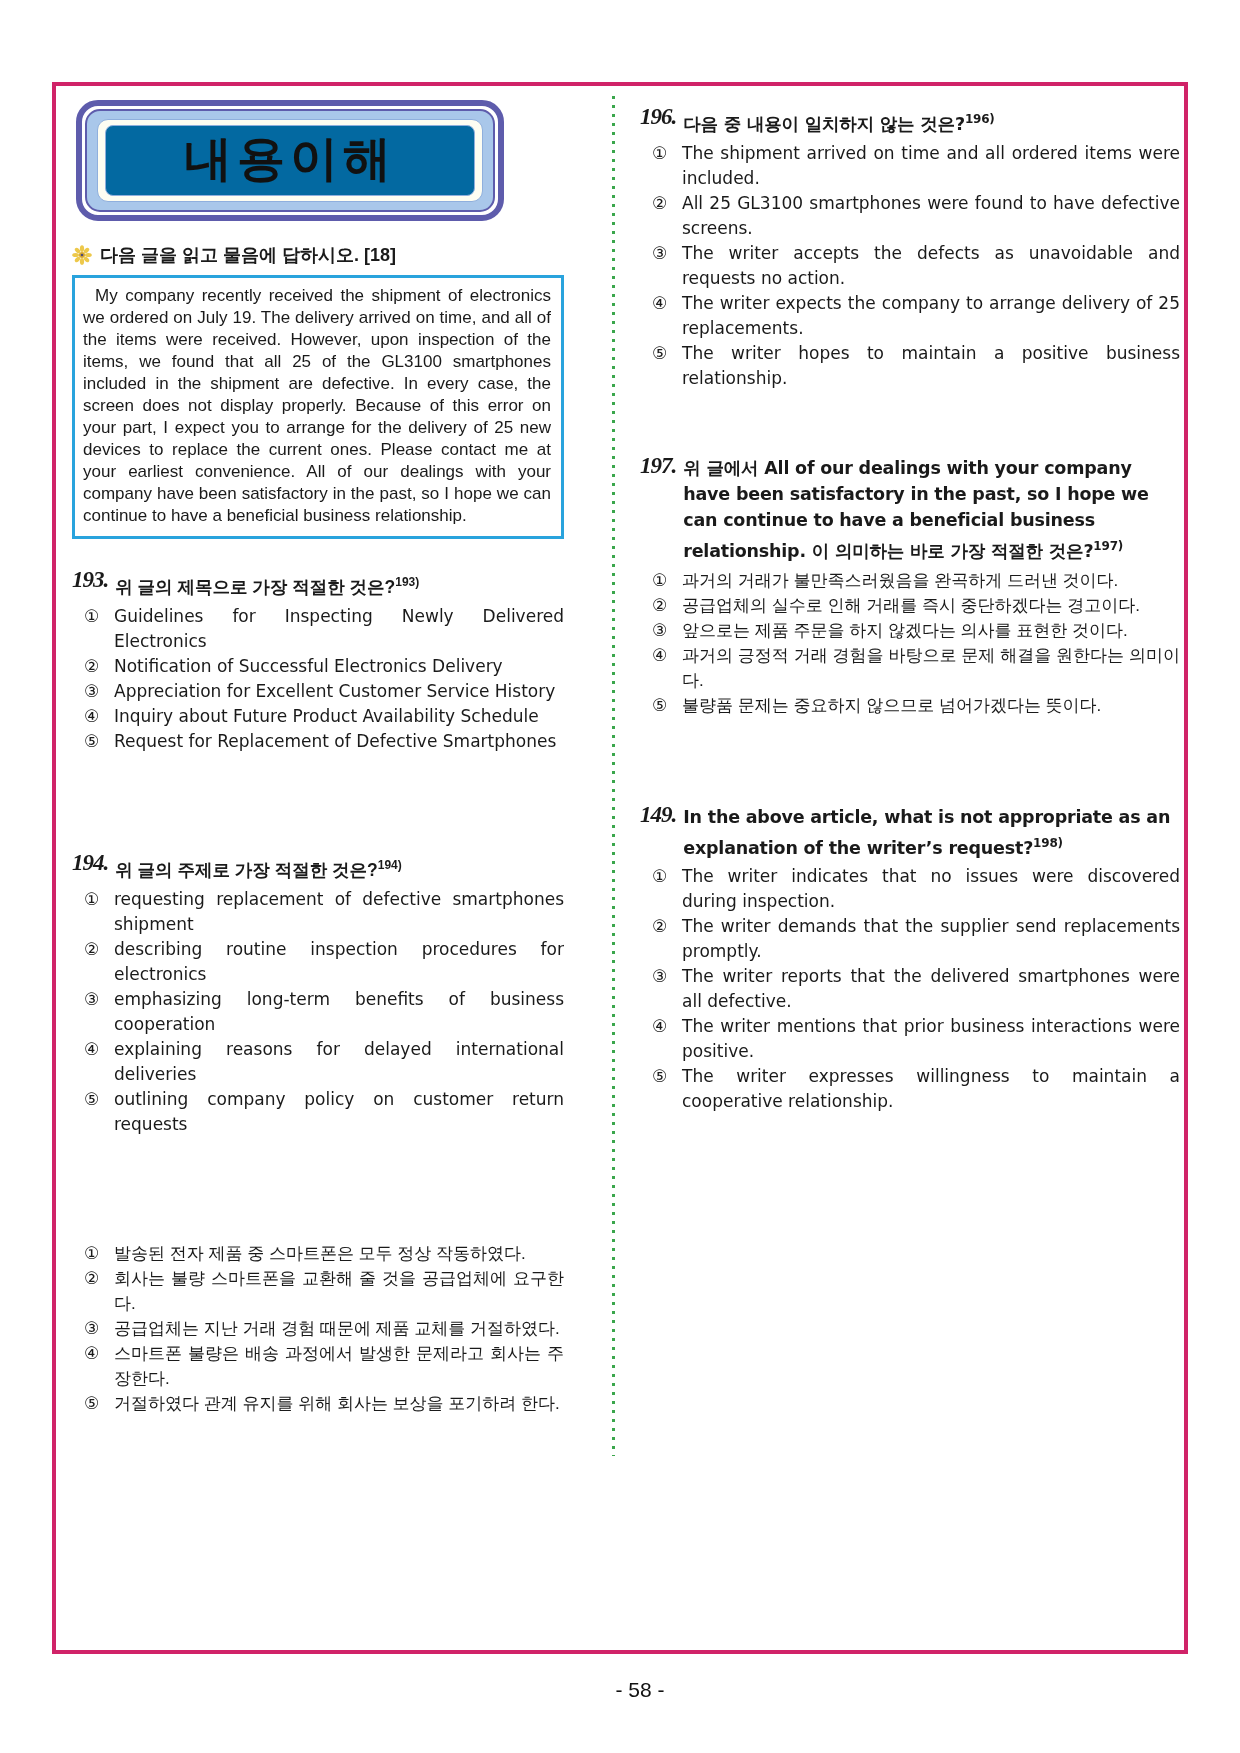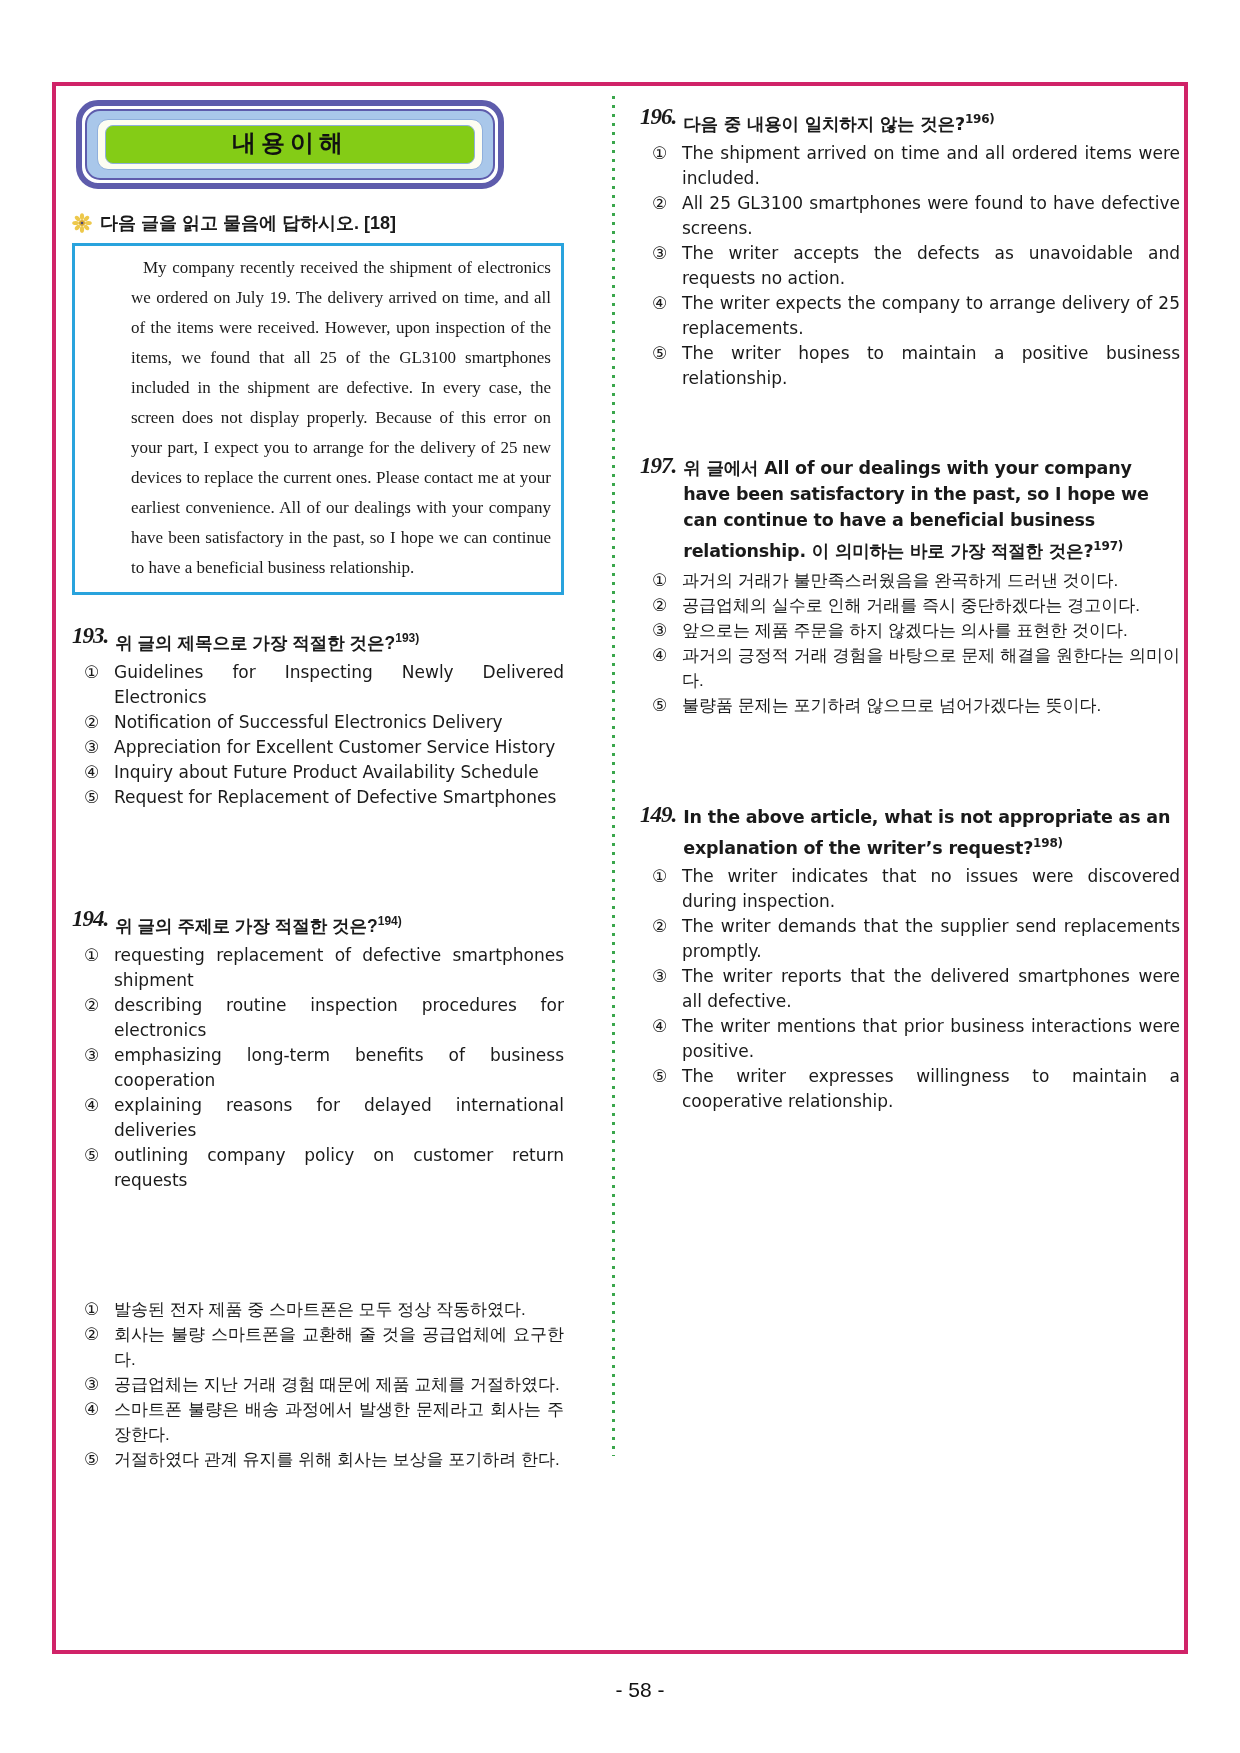--- a/index.html
+++ b/index.html
@@ -25,39 +25,38 @@
     margin-left:4px; width:428px;
     border:6px solid #5e5cac; border-radius:22px; background:#ffffff; padding:3px;
   }
   .badge-mid {
     border:2px solid #5e5cac; border-radius:15px; background:#a9c7ea; padding:8px 10px;
   }
   .badge-white {
     background:#fdfdf2; border:1px solid #8fafdd; border-radius:11px; padding:5px 7px;
   }
   .badge-core {
-    background:#84cc16; border:1px solid #8fafdd; border-radius:8px;
-    text-align:center; font-size:24px; font-weight:bold; color:#111;
+    background:#0369a1; border:1px solid #8fafdd; border-radius:8px;
+    text-align:center; font-size:48px; font-weight:bold; color:#111;
     letter-spacing:5px; padding:1px 0 4px 0;
     font-family:"DejaVu Sans","Liberation Sans",sans-serif;
   }
 
   .instruction {
     margin-top:22px; display:flex; align-items:center; gap:8px;
     font-size:18px; font-weight:bold;
   }
   .flower { flex:none; width:20px; height:20px; }
 
   .passage-box {
     margin-top:8px; border:3px solid #29a3dd; padding:7px 10px 9px 8px;
   }
   .passage-box p {
-    font-size:17px; line-height:30px; text-align:justify; text-indent:12px;
-    font-family:Liberation Serif, serif;
-    margin-left:48px;
+    font-size:17px; line-height:22px; text-align:justify; text-indent:12px;
+    font-family:Liberation Sans, sans-serif;
   }
 
   .question { margin-top:28px; }
   .q-header { display:flex; align-items:flex-start; }
   .q-num {
     flex:none; font-family:"Liberation Serif","DejaVu Serif",serif;
     font-style:italic; font-weight:bold; font-size:23px; margin-right:7px;
     letter-spacing:-1px;
   }
   .q-stem { flex:1; font-size:17.5px; font-weight:bold; line-height:26px; padding-top:2px; }
@@ -254,21 +253,21 @@
       <div class="option">
           <span class="opt-num">③</span>
           <span class="opt-text">앞으로는 제품 주문을 하지 않겠다는 의사를 표현한 것이다.</span>
         </div>
       <div class="option">
           <span class="opt-num">④</span>
           <span class="opt-text">과거의 긍정적 거래 경험을 바탕으로 문제 해결을 원한다는 의미이다.</span>
         </div>
       <div class="option">
           <span class="opt-num">⑤</span>
-          <span class="opt-text">불량품 문제는 포기하려 않으므로 넘어가겠다는 뜻이다.</span>
+          <span class="opt-text">불량품 문제는 중요하지 않으므로 넘어가겠다는 뜻이다.</span>
         </div>
     </div>
   </div>
 
   <div class="question q-gap-rt">
     <div class="q-header">
       <span class="q-num">149.</span>
       <span class="q-stem stem-round"><span>In the above article, what is not appropriate as an explanation of the writer’s request?</span><sup>198)</sup></span>
     </div>
     <div class="options">

